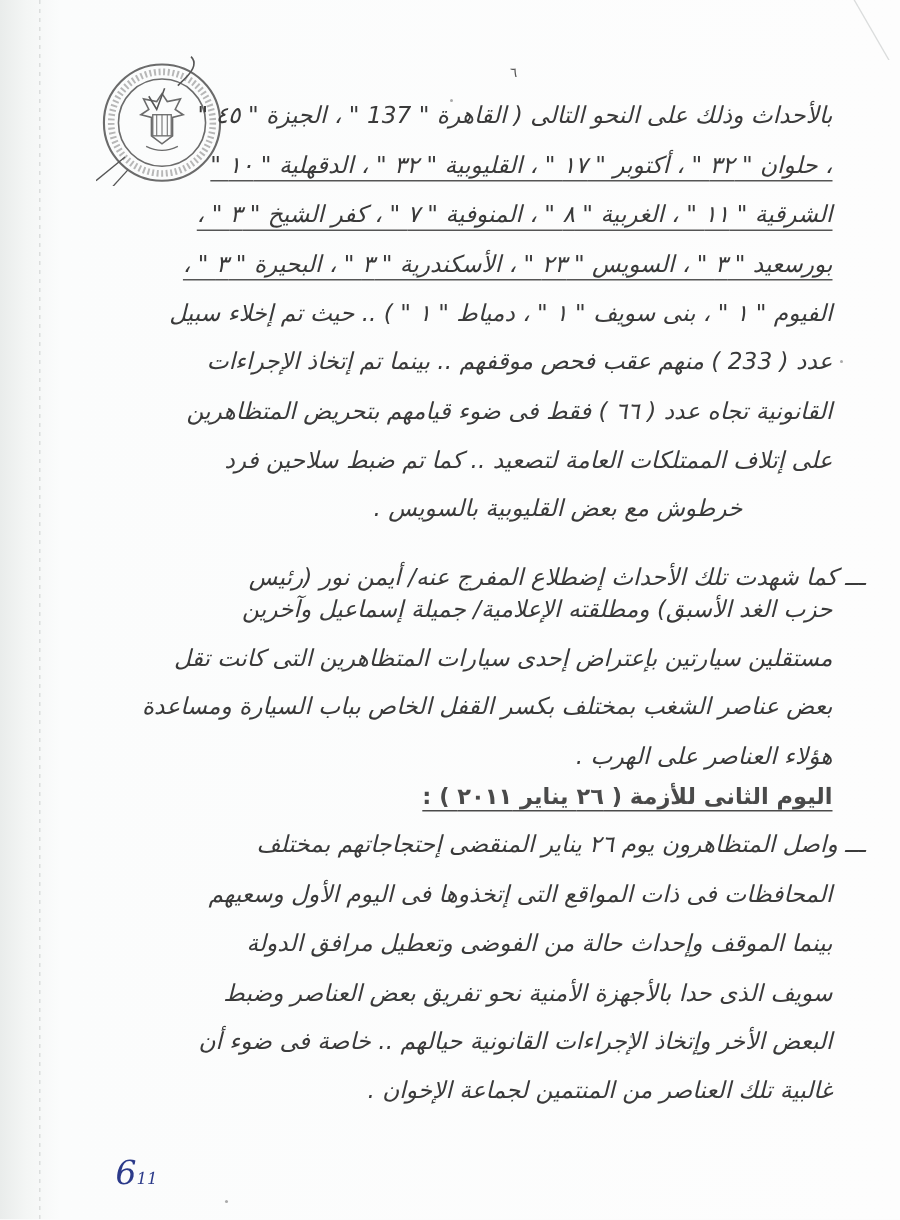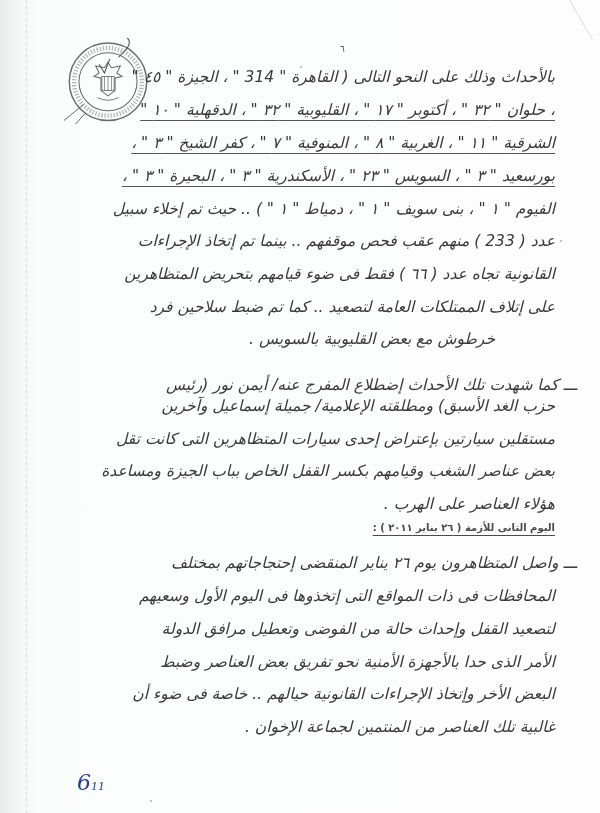--- a/index.html
+++ b/index.html
@@ -36,21 +36,21 @@
       font-style: italic;
       color: #3a3a3a;
       font-size: 15.5px;
     }
     .line {
       position: absolute; right: 0; white-space: nowrap; letter-spacing: 0;
     }
     .line.ul { text-decoration: underline; text-decoration-color: #555; text-underline-offset: 5px; }
     .heading {
       position: absolute; white-space: nowrap; font-weight: bold; font-style: normal;
-      text-decoration: underline; text-underline-offset: 4px; font-size: 10px; color: #4a4a4a;
+      text-decoration: underline; text-underline-offset: 4px; font-size: 15px; color: #4a4a4a;
     }
     .handwritten {
       position: absolute; left: 77px; top: 770px;
       font-family: "DejaVu Serif", serif; font-size: 22px; color: #2b3a8a; font-style: italic;
     }
     .handwritten small { font-size: 11px; }
     .speck { position:absolute; width:2px; height:2px; background:#aaa; border-radius:50%; }
   </style>
 </head>
 <body>
@@ -76,21 +76,21 @@
 
       <path d="M72 2 q6 6 -4 16 l-6 6" fill="none" stroke="#555" stroke-width="1.2"></path>
       <path d="M40 32 l6 10 l6 -16" fill="none" stroke="#555" stroke-width="1.2"></path>
       <path d="M0 96 l22 -18" fill="none" stroke="#555" stroke-width="1"></path>
       <path d="M4 110 l20 -22" fill="none" stroke="#555" stroke-width="1"></path>
     </svg>
   </div>
 
   <div class="body-text">
     <div class="line" style="top:8px">
-      <span>بالأحداث وذلك على النحو التالى ( القاهرة " 314 " ، الجيزة " ٤٥ "</span>
+      <span>بالأحداث وذلك على النحو التالى ( القاهرة " 137 " ، الجيزة " ٤٥ "</span>
     </div>
     <div class="line ul" style="top:41px">
       <span>، حلوان " ٣٢ " ، أكتوبر " ١٧ " ، القليوبية " ٣٢ " ، الدقهلية " ١٠ "</span>
     </div>
     <div class="line ul" style="top:74px">
       <span>الشرقية " ١١ " ، الغربية " ٨ " ، المنوفية " ٧ " ، كفر الشيخ " ٣ " ،</span>
     </div>
     <div class="line ul" style="top:107px">
       <span>بورسعيد " ٣ " ، السويس " ٢٣ " ، الأسكندرية " ٣ " ، البحيرة " ٣ " ،</span>
     </div>
@@ -114,40 +114,40 @@
       <span>ـــ</span>
       <span>كما شهدت تلك الأحداث إضطلاع المفرج عنه/ أيمن نور (رئيس</span>
     </div>
     <div class="line" style="top:337px">
       <span>حزب الغد الأسبق) ومطلقته الإعلامية/ جميلة إسماعيل وآخرين</span>
     </div>
     <div class="line" style="top:370px">
       <span>مستقلين سيارتين بإعتراض إحدى سيارات المتظاهرين التى كانت تقل</span>
     </div>
     <div class="line" style="top:402px">
-      <span>بعض عناصر الشغب وقيامهم بكسر القفل الخاص بباب الجيزة ومساعدة</span>
+      <span>بعض عناصر الشغب بمختلف بكسر القفل الخاص بباب السيارة ومساعدة</span>
     </div>
     <div class="line" style="top:435px">
       <span>هؤلاء العناصر على الهرب .</span>
     </div>
 
     <div class="heading" style="top:462px; right:0">اليوم الثانى للأزمة ( ٢٦ يناير ٢٠١١ ) :</div>
 
     <div class="line" style="top:494px; right:-22px">
       <span>ـــ</span>
       <span>واصل المتظاهرون يوم ٢٦ يناير المنقضى إحتجاجاتهم بمختلف</span>
     </div>
     <div class="line" style="top:527px">
       <span>المحافظات فى ذات المواقع التى إتخذوها فى اليوم الأول وسعيهم</span>
     </div>
     <div class="line" style="top:560px">
-      <span>لتصعيد القفل وإحداث حالة من الفوضى وتعطيل مرافق الدولة</span>
+      <span>بينما الموقف وإحداث حالة من الفوضى وتعطيل مرافق الدولة</span>
     </div>
     <div class="line" style="top:593px">
-      <span>الأمر الذى حدا بالأجهزة الأمنية نحو تفريق بعض العناصر وضبط</span>
+      <span>سويف الذى حدا بالأجهزة الأمنية نحو تفريق بعض العناصر وضبط</span>
     </div>
     <div class="line" style="top:625px">
       <span>البعض الأخر وإتخاذ الإجراءات القانونية حيالهم .. خاصة فى ضوء أن</span>
     </div>
     <div class="line" style="top:658px">
       <span>غالبية تلك العناصر من المنتمين لجماعة الإخوان .</span>
     </div>
   </div>
 
   <div class="handwritten">

